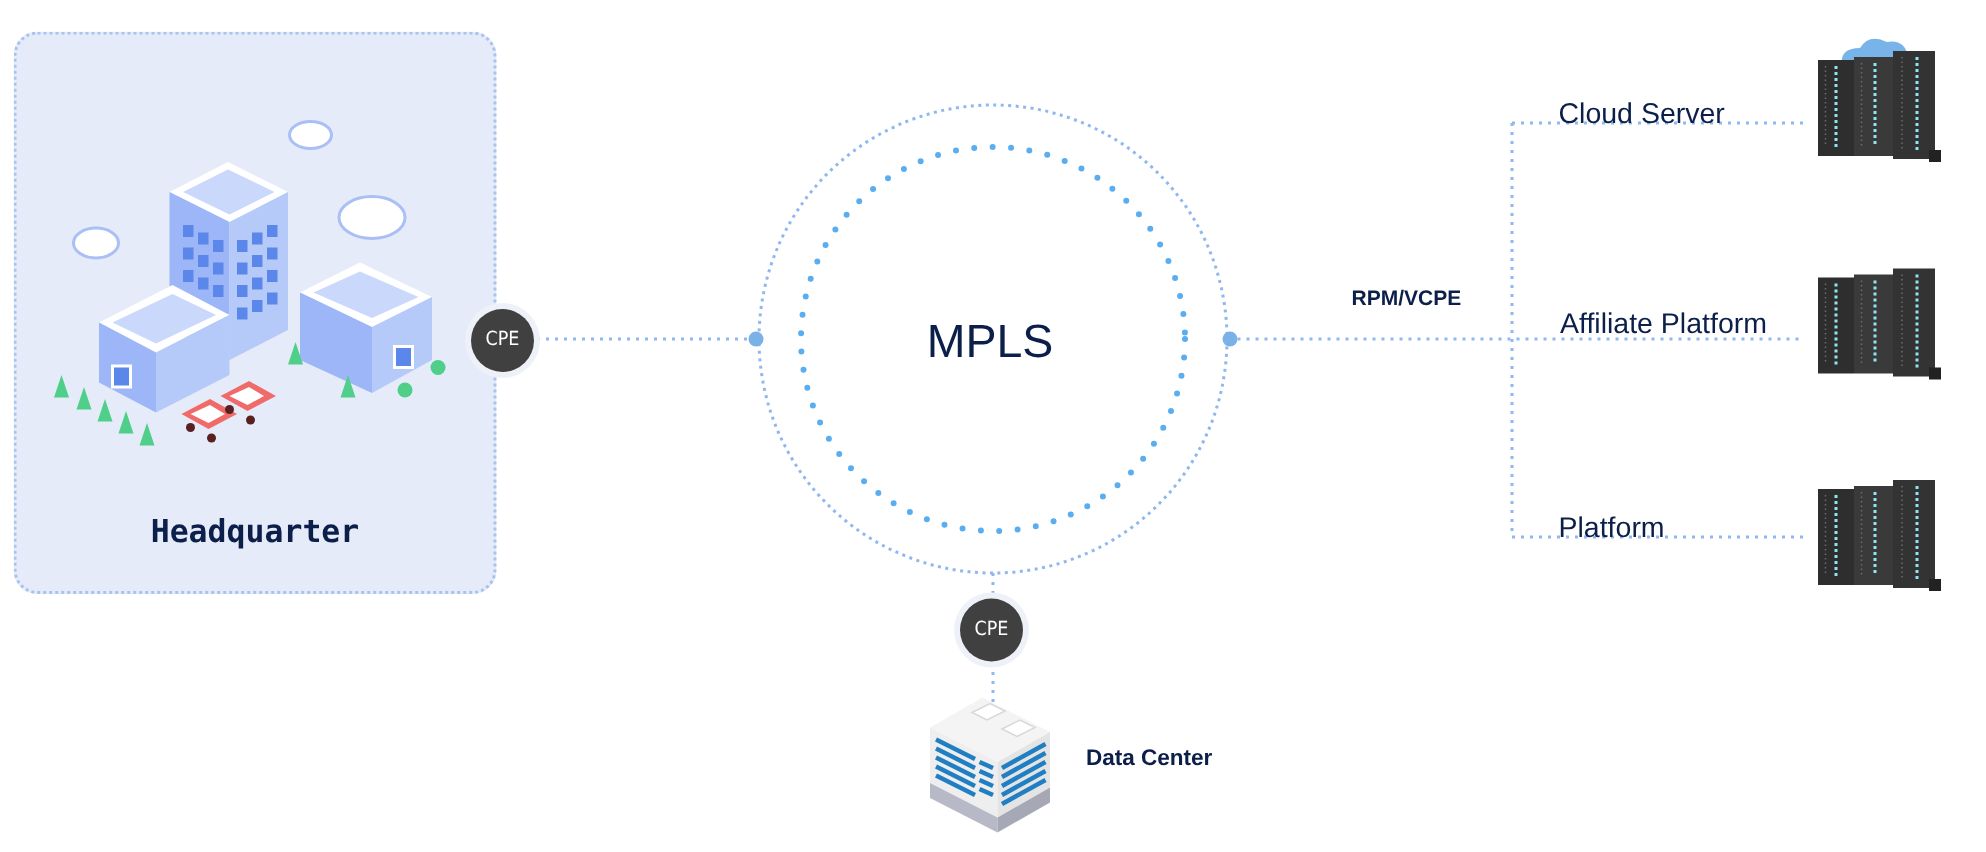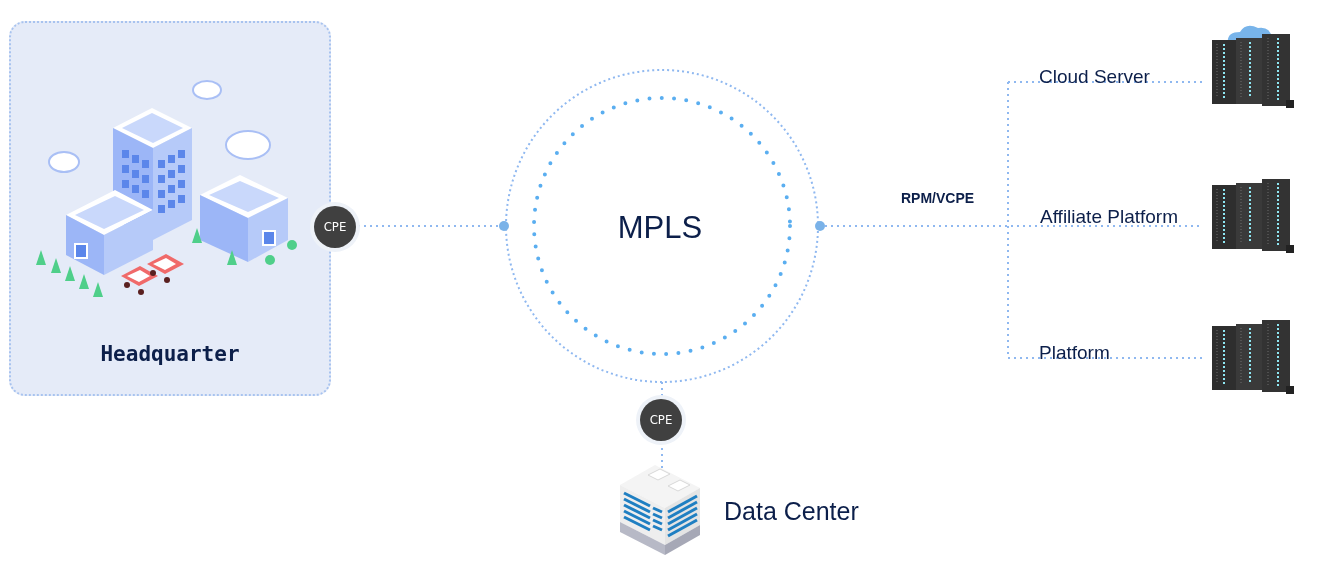--- a/index.html
+++ b/index.html
@@ -4,21 +4,21 @@
 <style>
   html, body { margin:0; padding:0; background:#ffffff; }
   body { width:1324px; height:568px; position:relative; overflow:hidden; font-family:"Liberation Sans", sans-serif; }
   .abs { position:absolute; }
   #hq-panel { left:9px; top:21px; width:322px; height:375px; background:#e5ebf8; border:2px dotted #a8c3ef; border-radius:16px; box-sizing:border-box; }
   #hq-label { left:0; width:340px; top:326px; text-align:center; font-family:"DejaVu Sans Mono", monospace; font-weight:bold; font-size:21px; color:#0c1f4a;margin-top:16px; }
   .cpe { width:42px; height:42px; border-radius:50%; background:#404040; color:#fff; font-family:"DejaVu Sans Condensed","DejaVu Sans", sans-serif; font-size:13px; line-height:42px; text-align:center; box-shadow:0 0 0 4px #eef2f8; }
   #mpls-label { left:560px; width:200px; top:210px; text-align:center; font-size:31px; color:#0c1f4a; }
   #rpm-label { left:901px; top:190px; font-size:14px; font-weight:bold; color:#0c1f4a; }
   .dest-label { font-size:19px; color:#0c1f4a;margin-top:20px; }
-  #dc-label { left:724px; top:497px; font-size:25px; font-weight:normal; color:#0c1f4a; }
+  #dc-label { left:724px; top:497px; font-size:15px; font-weight:bold; color:#0c1f4a; }
   svg { position:absolute; left:0; top:0; }
 </style>
 </head>
 <body>
 
 <svg width="1324" height="568">
 
   <line x1="358" y1="226" x2="504" y2="226" stroke="#8fb8f0" stroke-width="2" stroke-dasharray="2 4"></line>
 
   <circle cx="662" cy="226" r="156" fill="none" stroke="#8fb8f0" stroke-width="2" stroke-dasharray="2 3"></circle>

